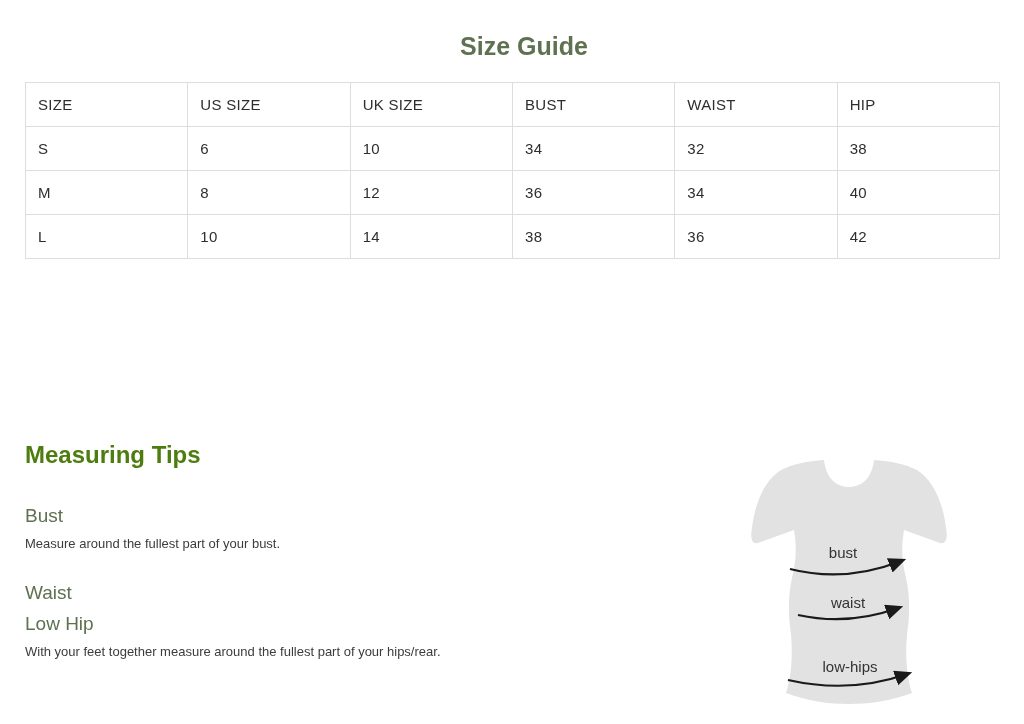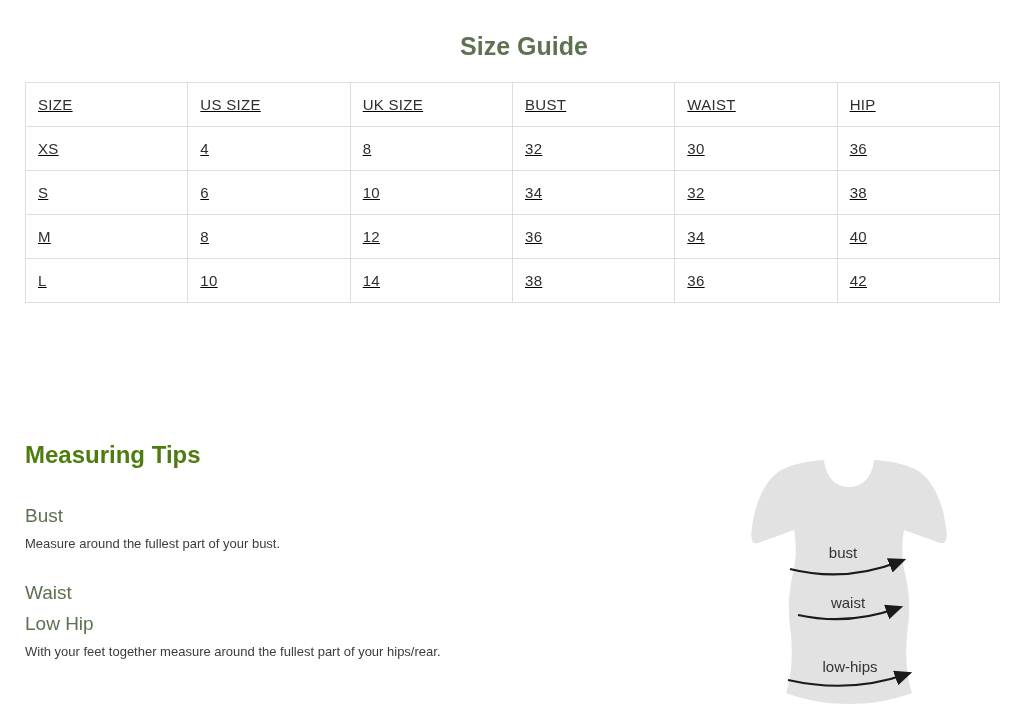--- a/index.html
+++ b/index.html
@@ -26,21 +26,20 @@
     color: #5e7151;
     margin: 12px;
   }
   table.size-table {
     position: absolute;
     top: 82px;
     left: 25px;
     width: 975px;
     border-collapse: collapse;
     table-layout: fixed;
-    text-decoration: underline;
   }
   .size-table th, .size-table td {
     border: 1px solid #dddddd;
     height: 43px;
     padding: 0 6px 0 12px;
     text-align: left;
     vertical-align: middle;
     font-size: 15px;
     font-weight: normal;
     color: #2e2e2e;
@@ -94,28 +93,20 @@
       <tr>
         <th>SIZE</th>
         <th>US SIZE</th>
         <th>UK SIZE</th>
         <th>BUST</th>
         <th>WAIST</th>
         <th>HIP</th>
       </tr>
     </thead>
     <tbody>
-      <tr>
-        <td>XS</td>
-        <td>4</td>
-        <td>8</td>
-        <td>32</td>
-        <td>30</td>
-        <td>36</td>
-      </tr>
       <tr>
         <td>S</td>
         <td>6</td>
         <td>10</td>
         <td>34</td>
         <td>32</td>
         <td>38</td>
       </tr>
       <tr>
         <td>M</td>

